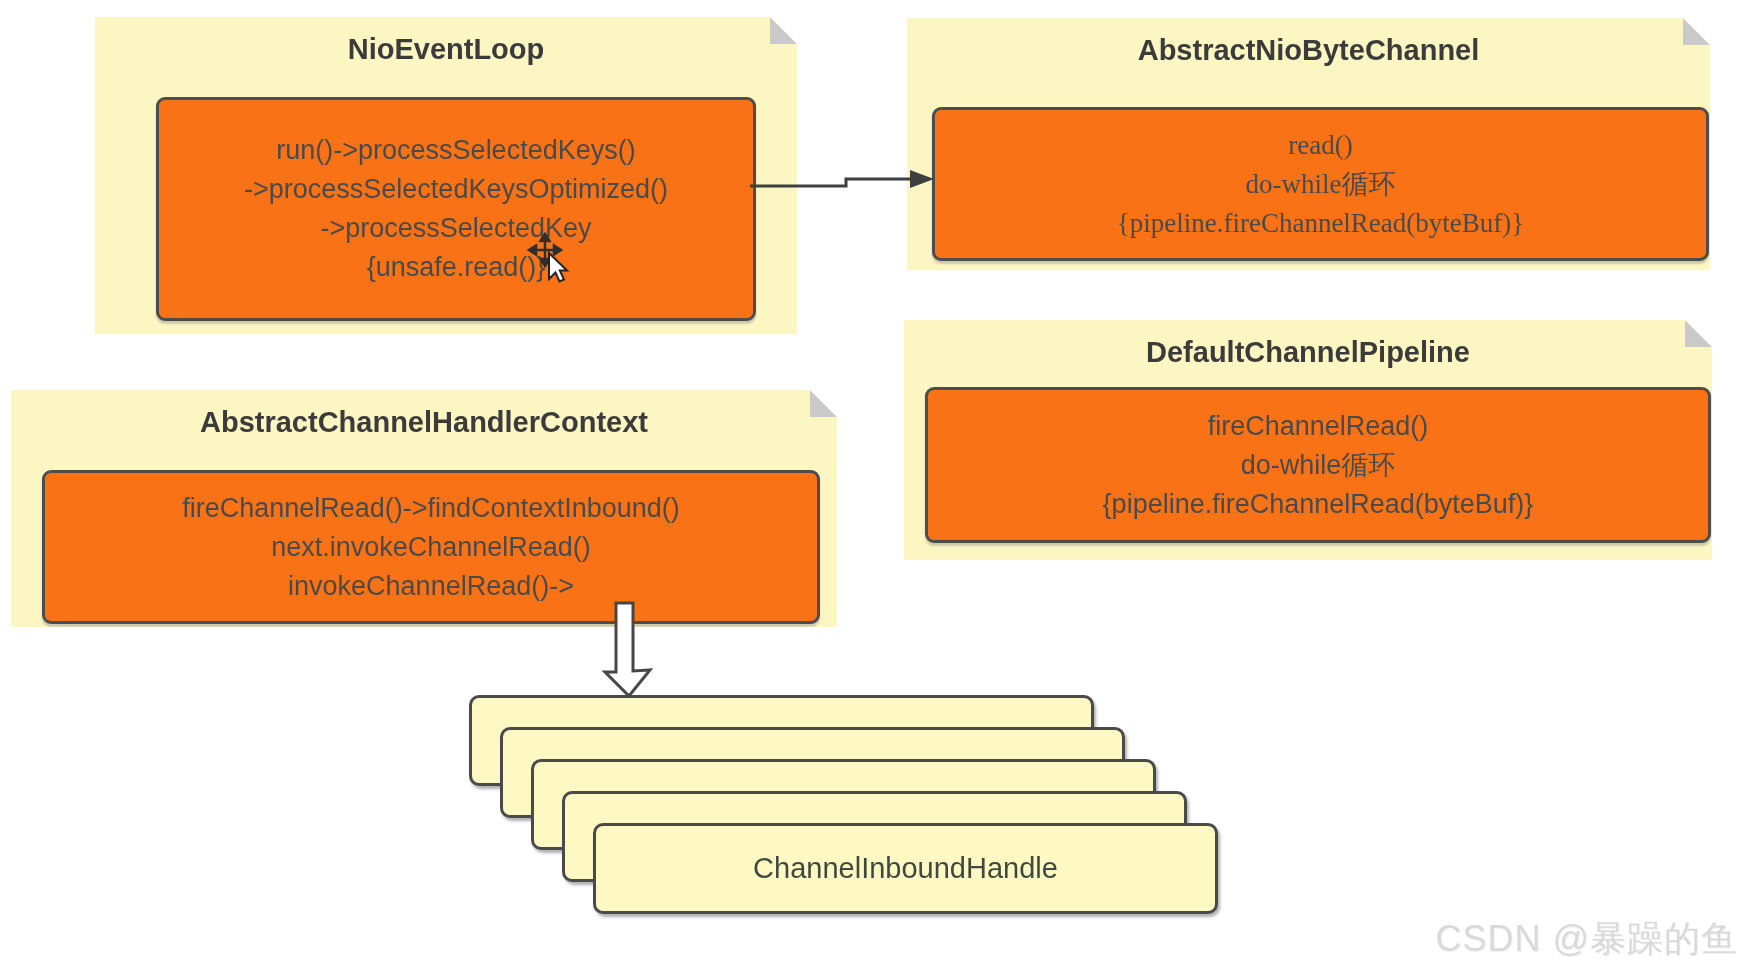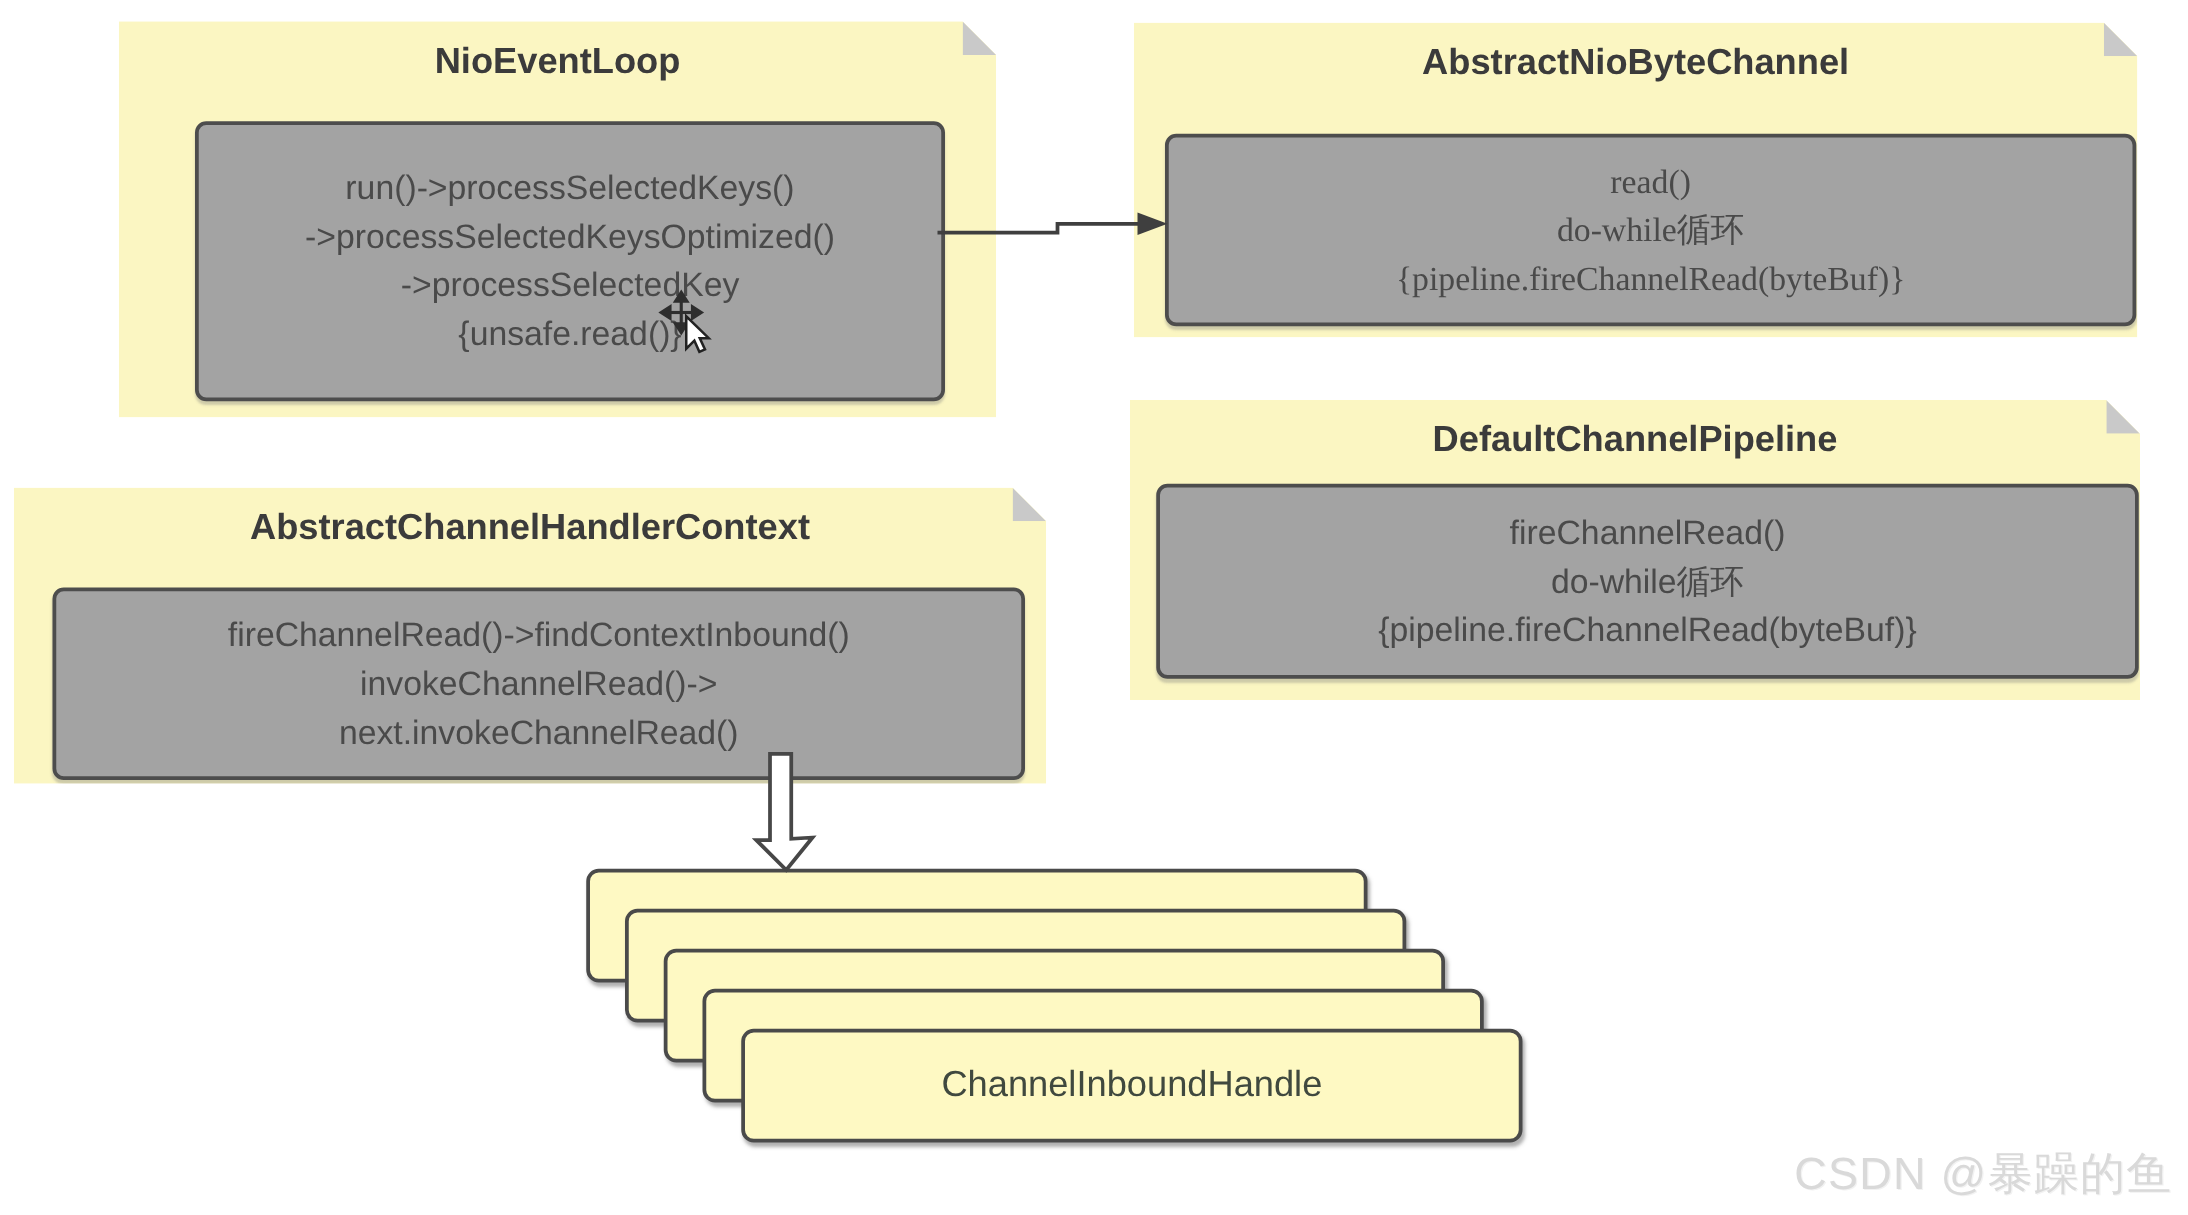--- a/index.html
+++ b/index.html
@@ -13,21 +13,21 @@
   }
   .fold{
     position:absolute;top:0;right:0;width:27px;height:27px;background:#c9c9c9;
     clip-path:polygon(0 0, 100% 100%, 0 100%);
   }
   .note-title{
     text-align:center;font-weight:bold;font-size:29px;color:#3b3b3b;
     padding-top:16px;letter-spacing:0px;
   }
   .inner-box{
-    position:absolute;background:#a3a3a3;border:3px solid #4d4d4d;border-radius:9px;
+    position:absolute;background:#f97316;border:3px solid #4d4d4d;border-radius:9px;
     display:flex;flex-direction:column;justify-content:center;align-items:center;
     font-size:27px;color:#4a4a4a;line-height:39px;text-align:center;
     box-shadow:0 3px 2px rgba(120,120,120,0.35);
   }
   .code-line{white-space:nowrap;}
   .green-box{
     position:absolute;width:619px;height:85px;background:#fef9c3;
     border:3px solid #4a4a4a;border-radius:10px;
     display:flex;align-items:center;justify-content:center;
     font-size:29px;color:#40493f;
@@ -73,22 +73,22 @@
       <div class="code-line">do-while循环</div>
       <div class="code-line">{pipeline.fireChannelRead(byteBuf)}</div>
     </div>
   </div>
 
   <div class="note" style="left:11px;top:390px;width:826px;height:237px;">
     <div class="fold"></div>
     <div class="note-title">AbstractChannelHandlerContext</div>
     <div class="inner-box" style="left:31px;top:80px;width:772px;height:148px;">
       <div class="code-line">fireChannelRead()-&gt;findContextInbound()</div>
+      <div class="code-line">next.invokeChannelRead()</div>
       <div class="code-line">invokeChannelRead()-&gt;</div>
-      <div class="code-line">next.invokeChannelRead()</div>
     </div>
   </div>
 
   <div class="green-box" style="left:469px;top:695px;z-index:1;">
     <span>ChannelInboundHandle</span>
   </div>
   <div class="green-box" style="left:500px;top:727px;z-index:2;">
     <span>ChannelInboundHandle</span>
   </div>
   <div class="green-box" style="left:531px;top:759px;z-index:3;">

